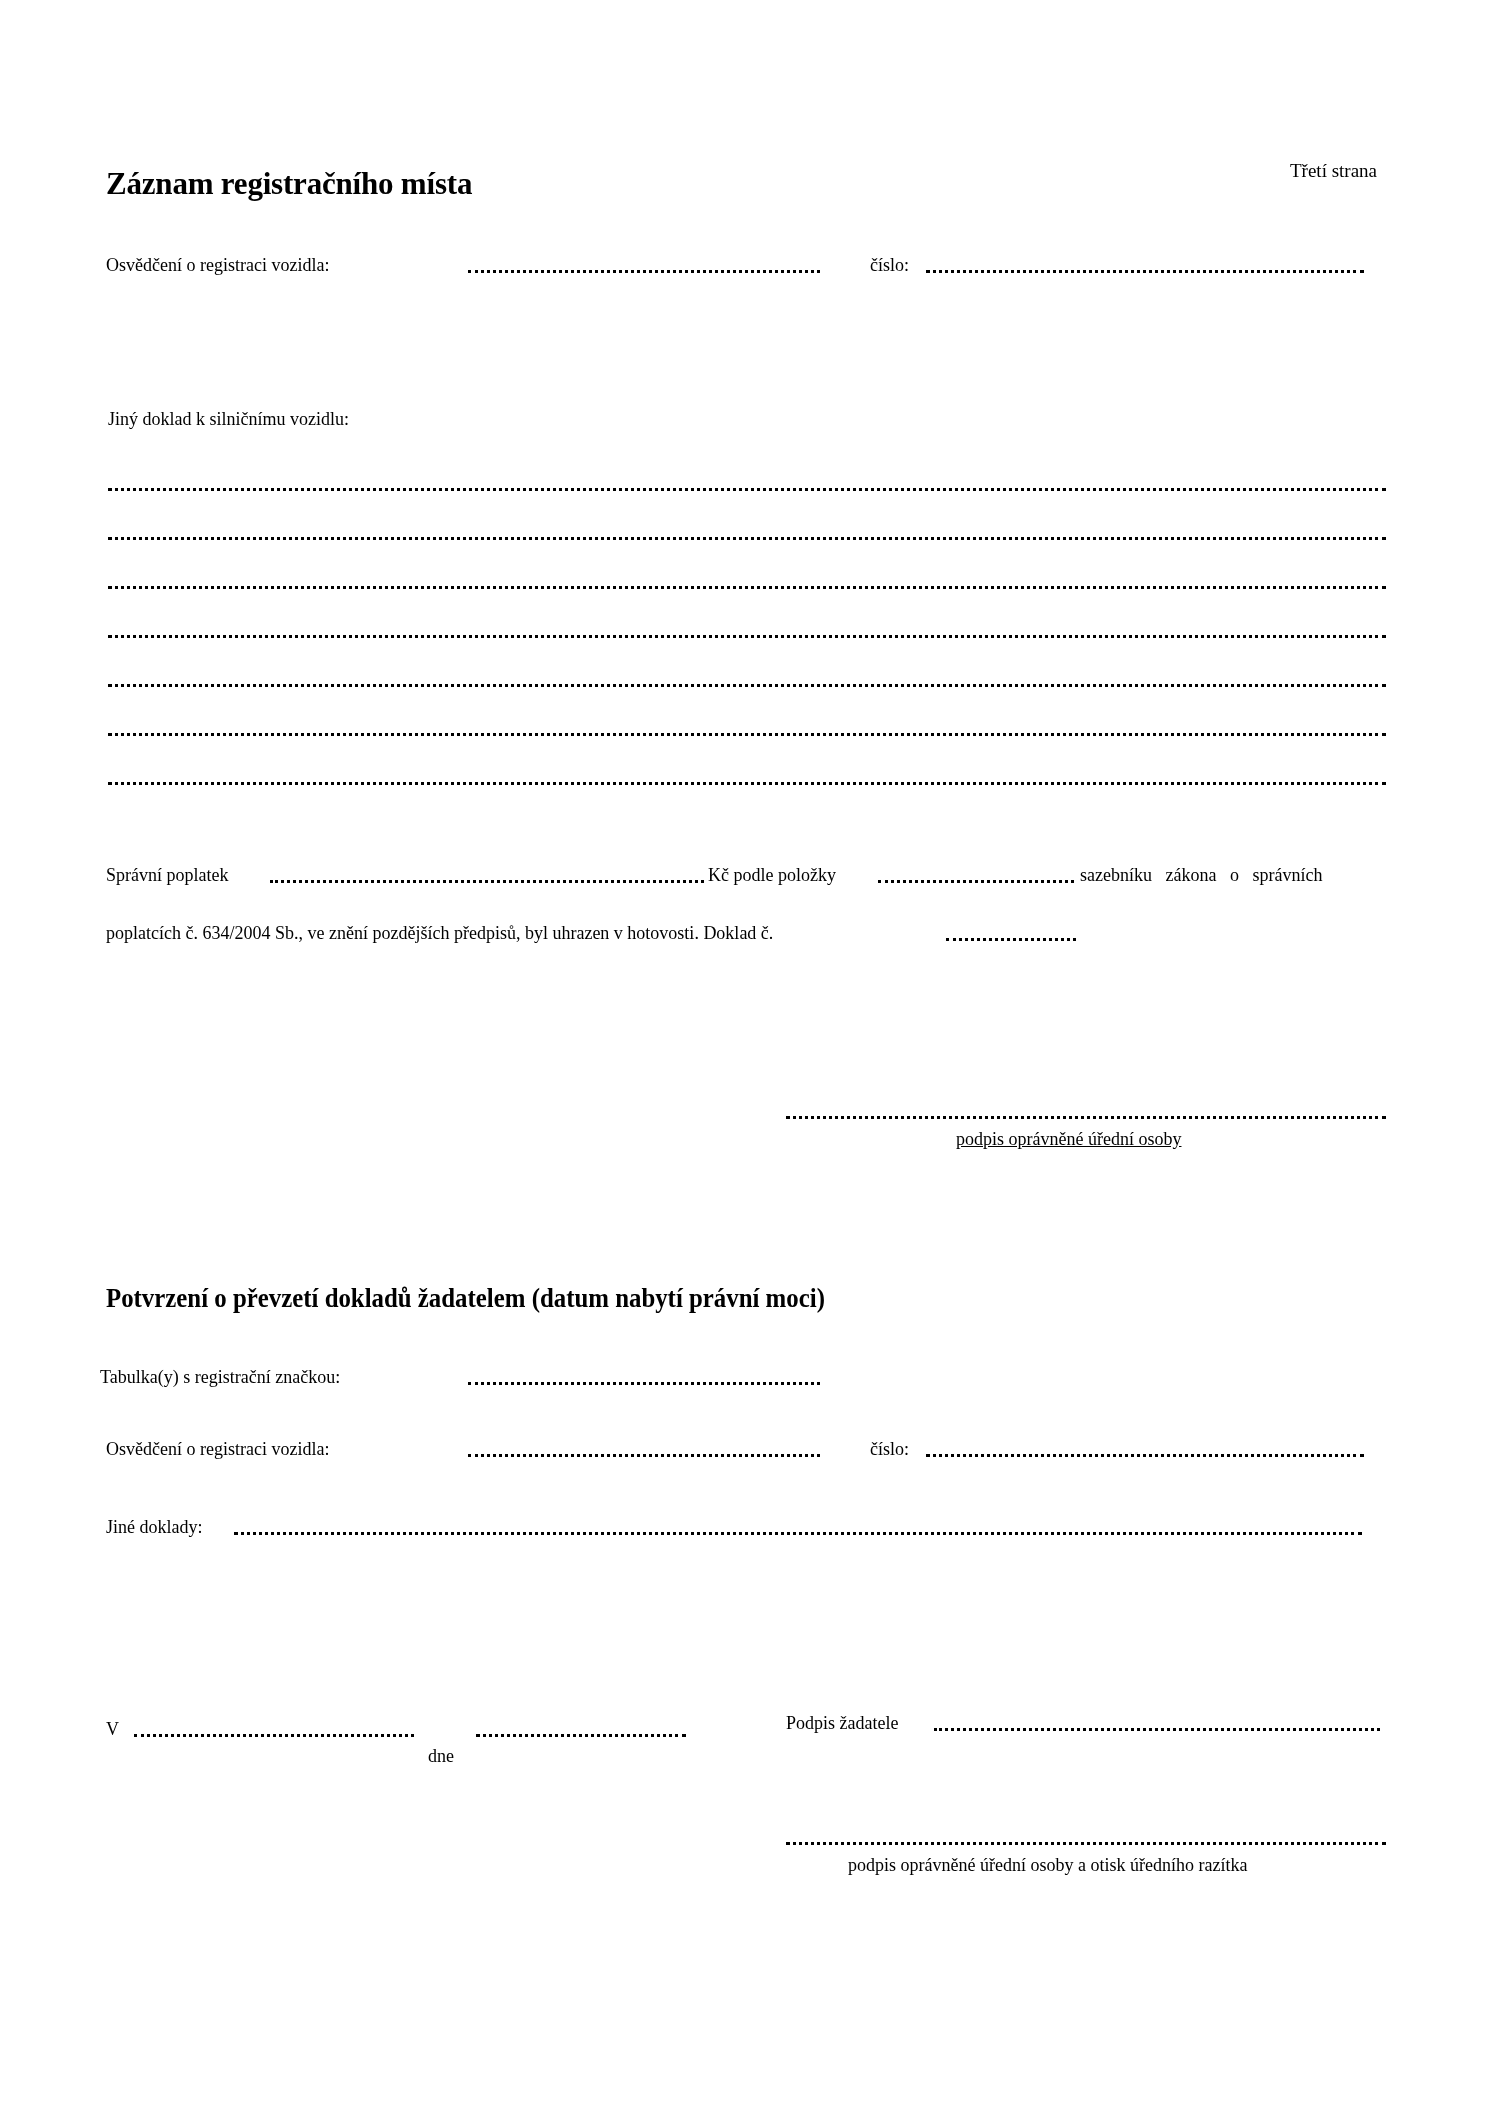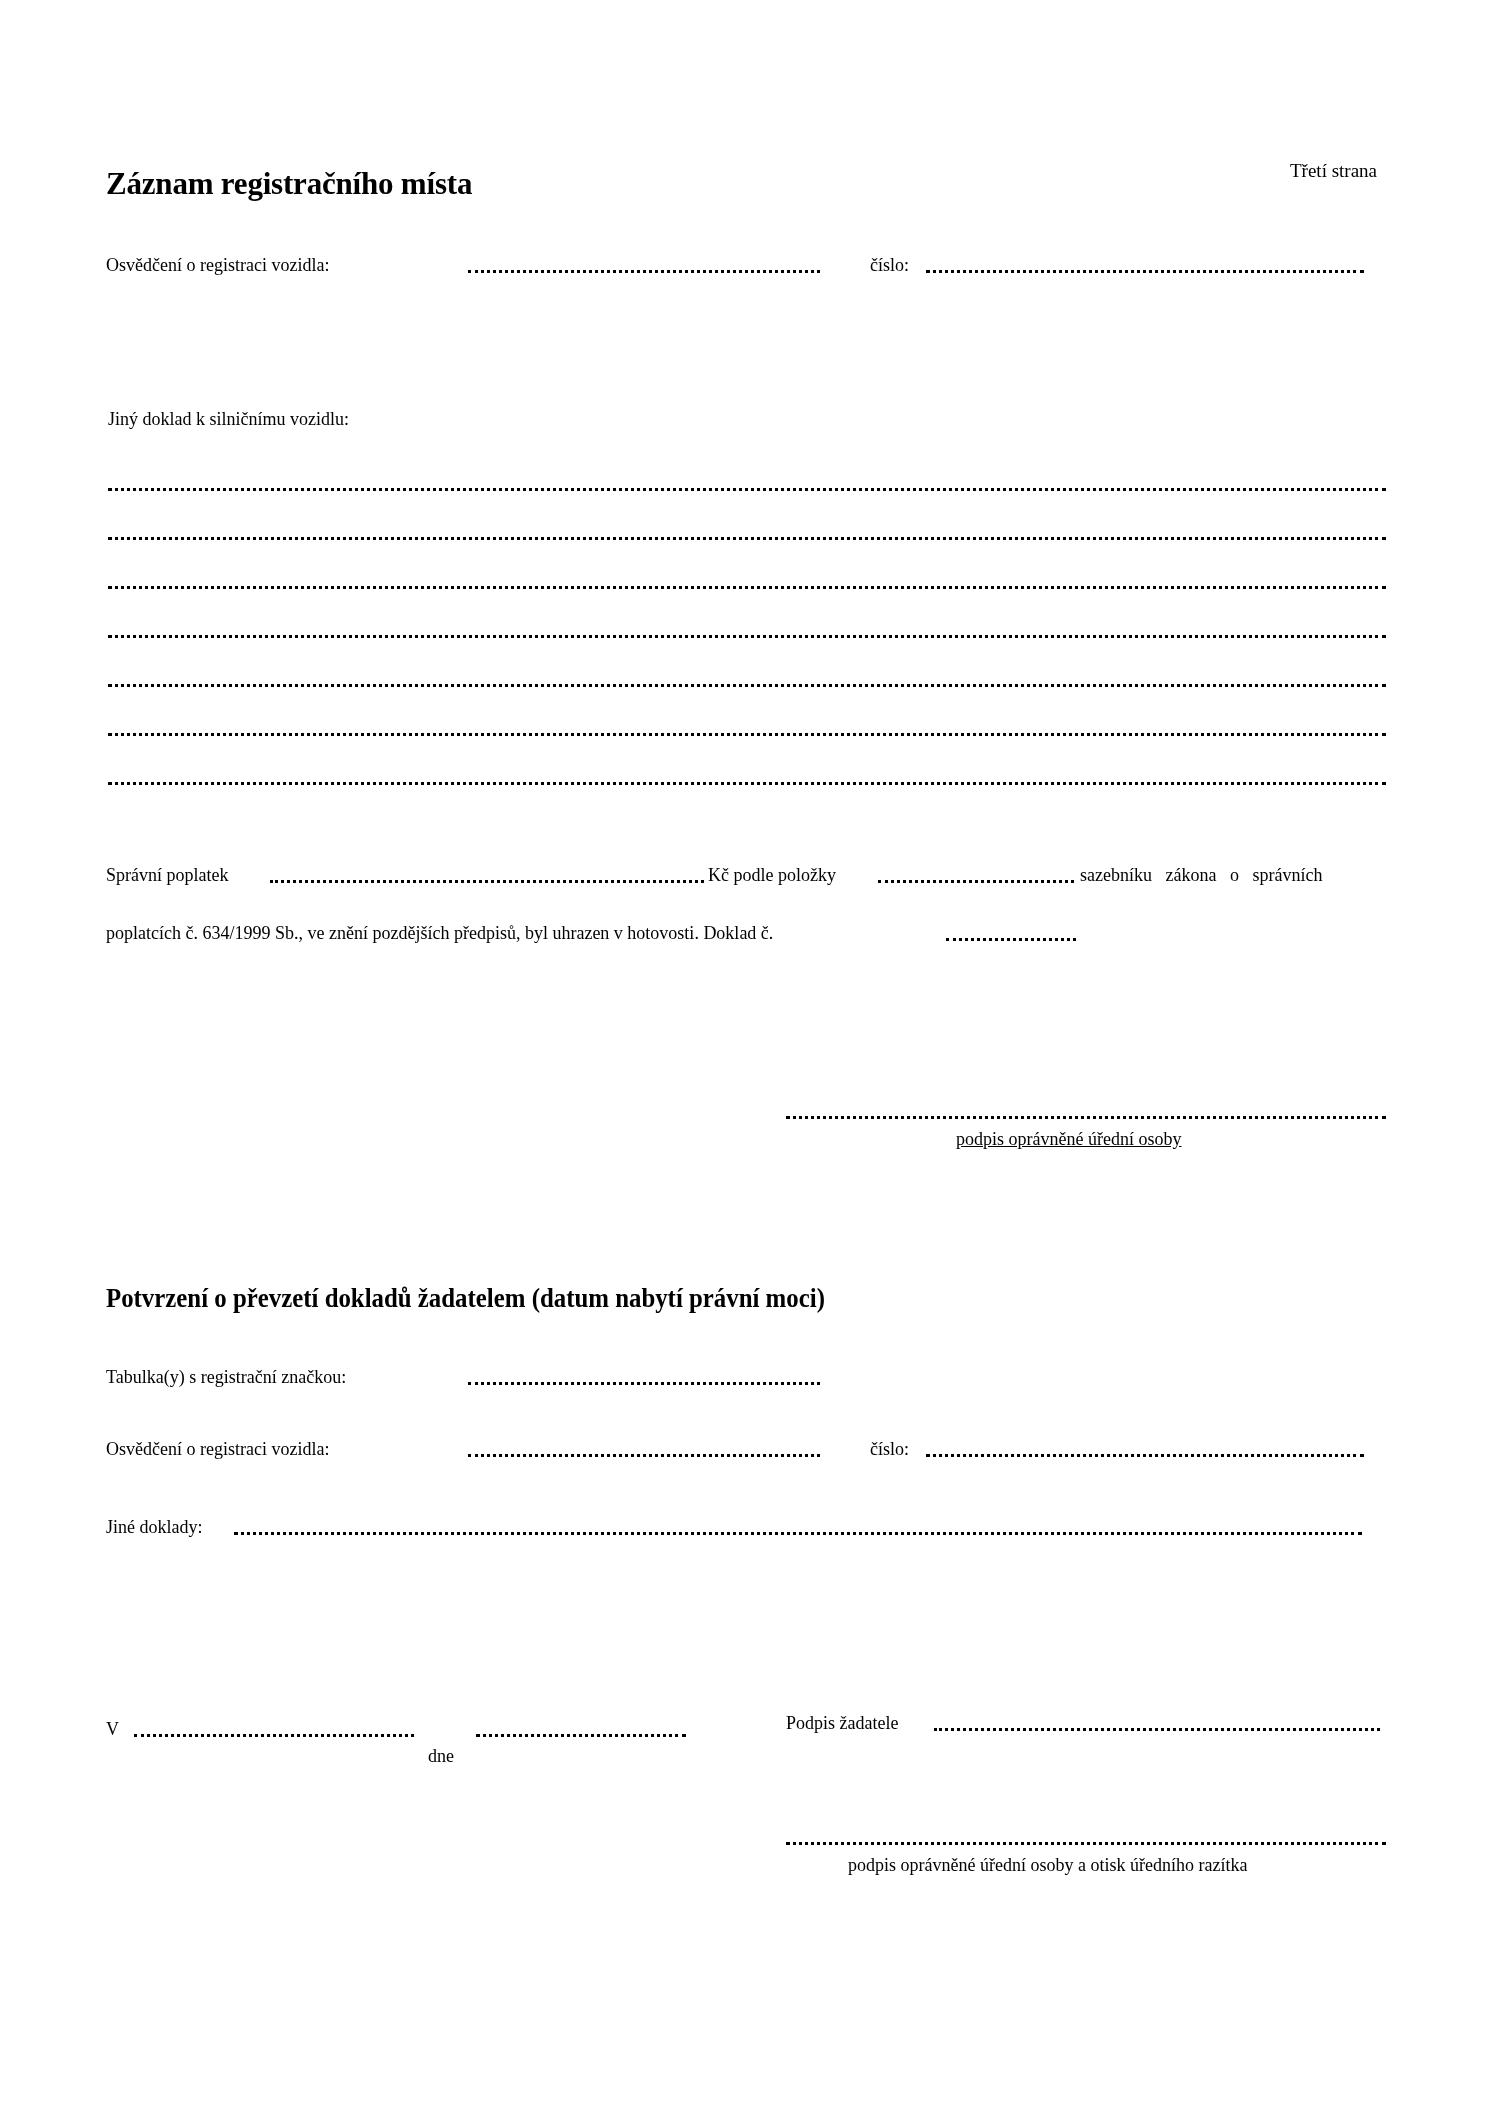--- a/index.html
+++ b/index.html
@@ -33,29 +33,29 @@
 <span class="dots field" style="left:108px; top:684px; width:1278px;"></span>
 <span class="dots field" style="left:108px; top:733px; width:1278px;"></span>
 <span class="dots field" style="left:108px; top:782px; width:1278px;"></span>
 
 <div class="abs txt" style="left:106px; top:862px;">Správní poplatek</div>
 <span class="dots field" style="left:270px; top:880px; width:434px;"></span>
 <div class="abs txt" style="left:708px; top:862px;">Kč podle položky</div>
 <span class="dots field" style="left:878px; top:880px; width:196px;"></span>
 <div class="abs txt" style="left:1080px; top:862px; white-space:pre;">sazebníku   zákona   o   správních</div>
 
-<div class="abs txt" style="left:106px; top:920px;">poplatcích č. 634/1999 Sb., ve znění pozdějších předpisů, byl uhrazen v hotovosti. Doklad č.</div>
+<div class="abs txt" style="left:106px; top:920px;">poplatcích č. 634/2004 Sb., ve znění pozdějších předpisů, byl uhrazen v hotovosti. Doklad č.</div>
 <span class="dots field" style="left:946px; top:938px; width:130px;"></span>
 
 <span class="dots field" style="left:786px; top:1116px; width:600px;"></span>
 <div class="abs txt" style="left:956px; top:1126px;text-decoration:underline;">podpis oprávněné úřední osoby</div>
 
 <div class="abs h2" style="left:106px; top:1282px;">Potvrzení o převzetí dokladů žadatelem (datum nabytí právní moci)</div>
 
-<div class="abs txt" style="left:106px; top:1364px;">Tabulka(y) s registrační značkou:</div>
+<div class="abs txt" style="left:100px; top:1364px;">Tabulka(y) s registrační značkou:</div>
 <span class="dots field" style="left:468px; top:1382px; width:352px;"></span>
 
 <div class="abs txt" style="left:106px; top:1436px;">Osvědčení o registraci vozidla:</div>
 <span class="dots field" style="left:468px; top:1454px; width:352px;"></span>
 <div class="abs txt" style="left:870px; top:1436px;">číslo:</div>
 <span class="dots field" style="left:926px; top:1454px; width:438px;"></span>
 
 <div class="abs txt" style="left:106px; top:1514px;">Jiné doklady:</div>
 <span class="dots field" style="left:234px; top:1532px; width:1128px;"></span>
 

